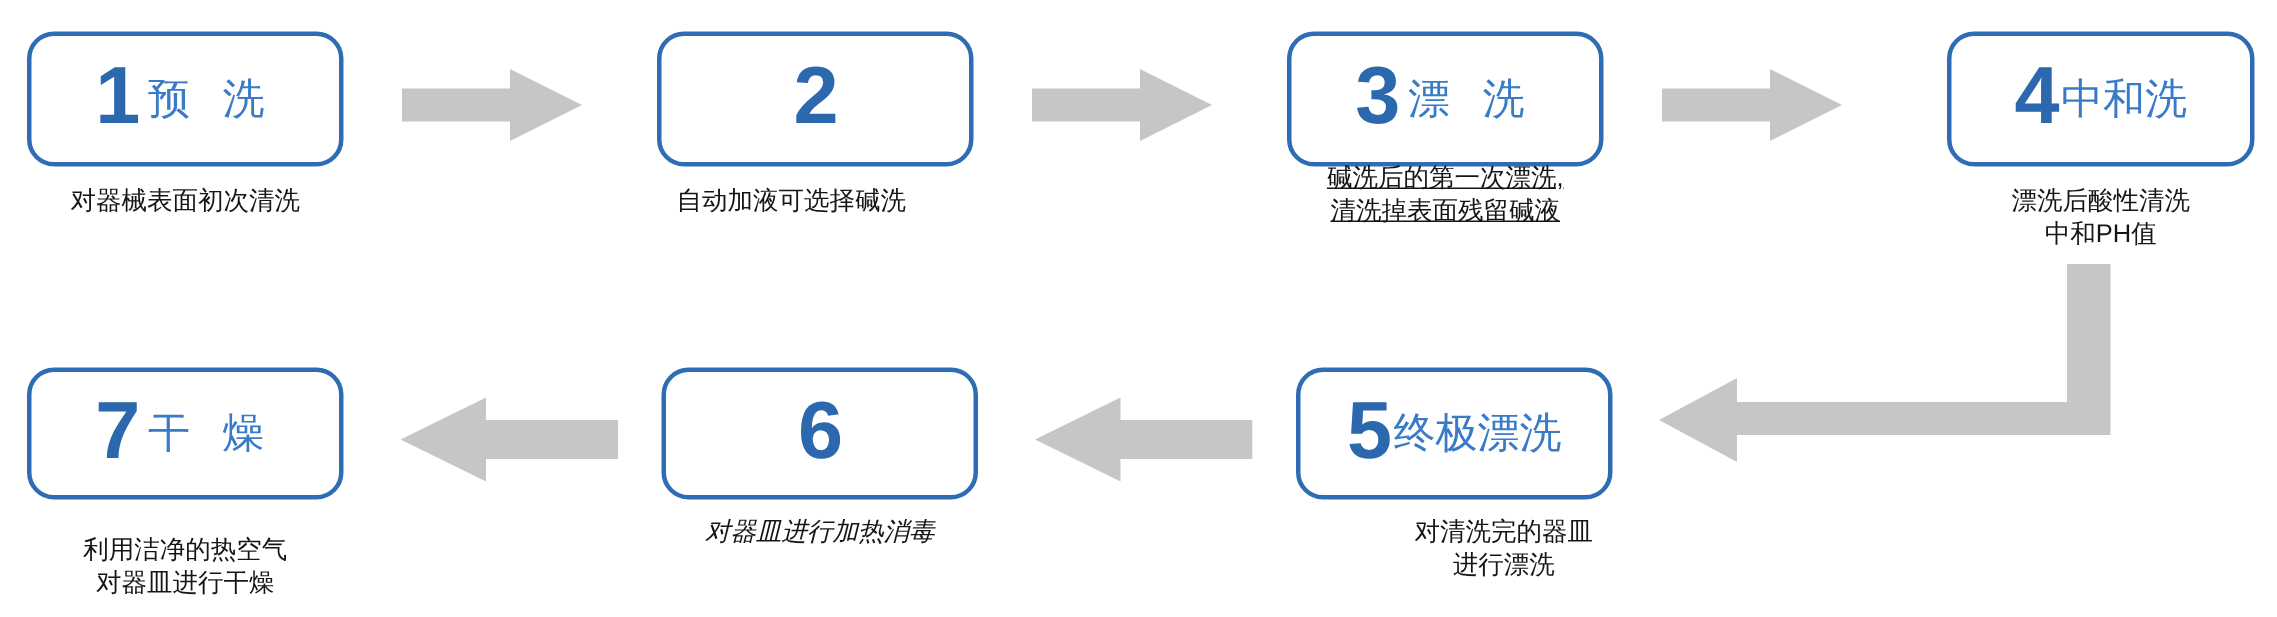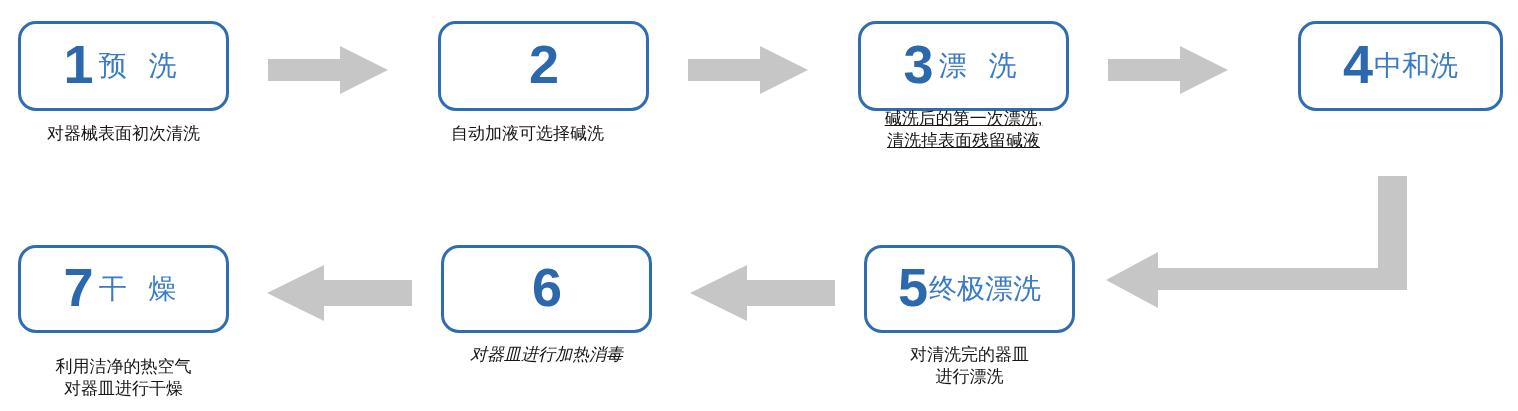--- a/index.html
+++ b/index.html
@@ -115,32 +115,34 @@
   <div class="arrow" style="left:1108px; top:46px;">
     <svg width="120" height="48" viewBox="0 0 120 48">
       <polygon points="0,13 72,13 72,0 120,24 72,48 72,35 0,35" fill="#C6C6C6"></polygon>
     </svg>
   </div>
 
   <div class="step-box" style="left:1298px; top:21px; width:205px; height:90px;">
     <span class="step-num">4</span>
     <span class="step-title tight">中和洗</span>
   </div>
+  <div class="caption" style="left:1288px; top:123px; width:225px;">漂洗后酸性清洗
+中和PH值</div>
 
   <div class="elbow" style="left:1106px; top:176px;">
     <svg width="305" height="132" viewBox="0 0 305 132">
       <path d="M 272,0 L 301,0 L 301,114 L 52,114 L 52,132 L 0,104 L 52,76 L 52,92 L 272,92 Z" fill="#C6C6C6"></path>
     </svg>
   </div>
 
   <div class="step-box" style="left:864px; top:245px; width:211px; height:88px;">
     <span class="step-num">5</span>
     <span class="step-title tight">终极漂洗</span>
   </div>
-  <div class="caption" style="left:854px; top:344px; width:231px;font-family:Liberation Serif, serif;">对清洗完的器皿
+  <div class="caption" style="left:887px; top:344px; width:231px;font-family:Liberation Serif, serif;">对清洗完的器皿
 进行漂洗</div>
 
   <div class="arrow" style="left:690px; top:265px;">
     <svg width="145" height="56" viewBox="0 0 145 56">
       <polygon points="145,15 57,15 57,0 0,28 57,56 57,41 145,41" fill="#C6C6C6"></polygon>
     </svg>
   </div>
 
   <div class="step-box" style="left:441px; top:245px; width:211px; height:88px;">
     <span class="step-num">6</span>

